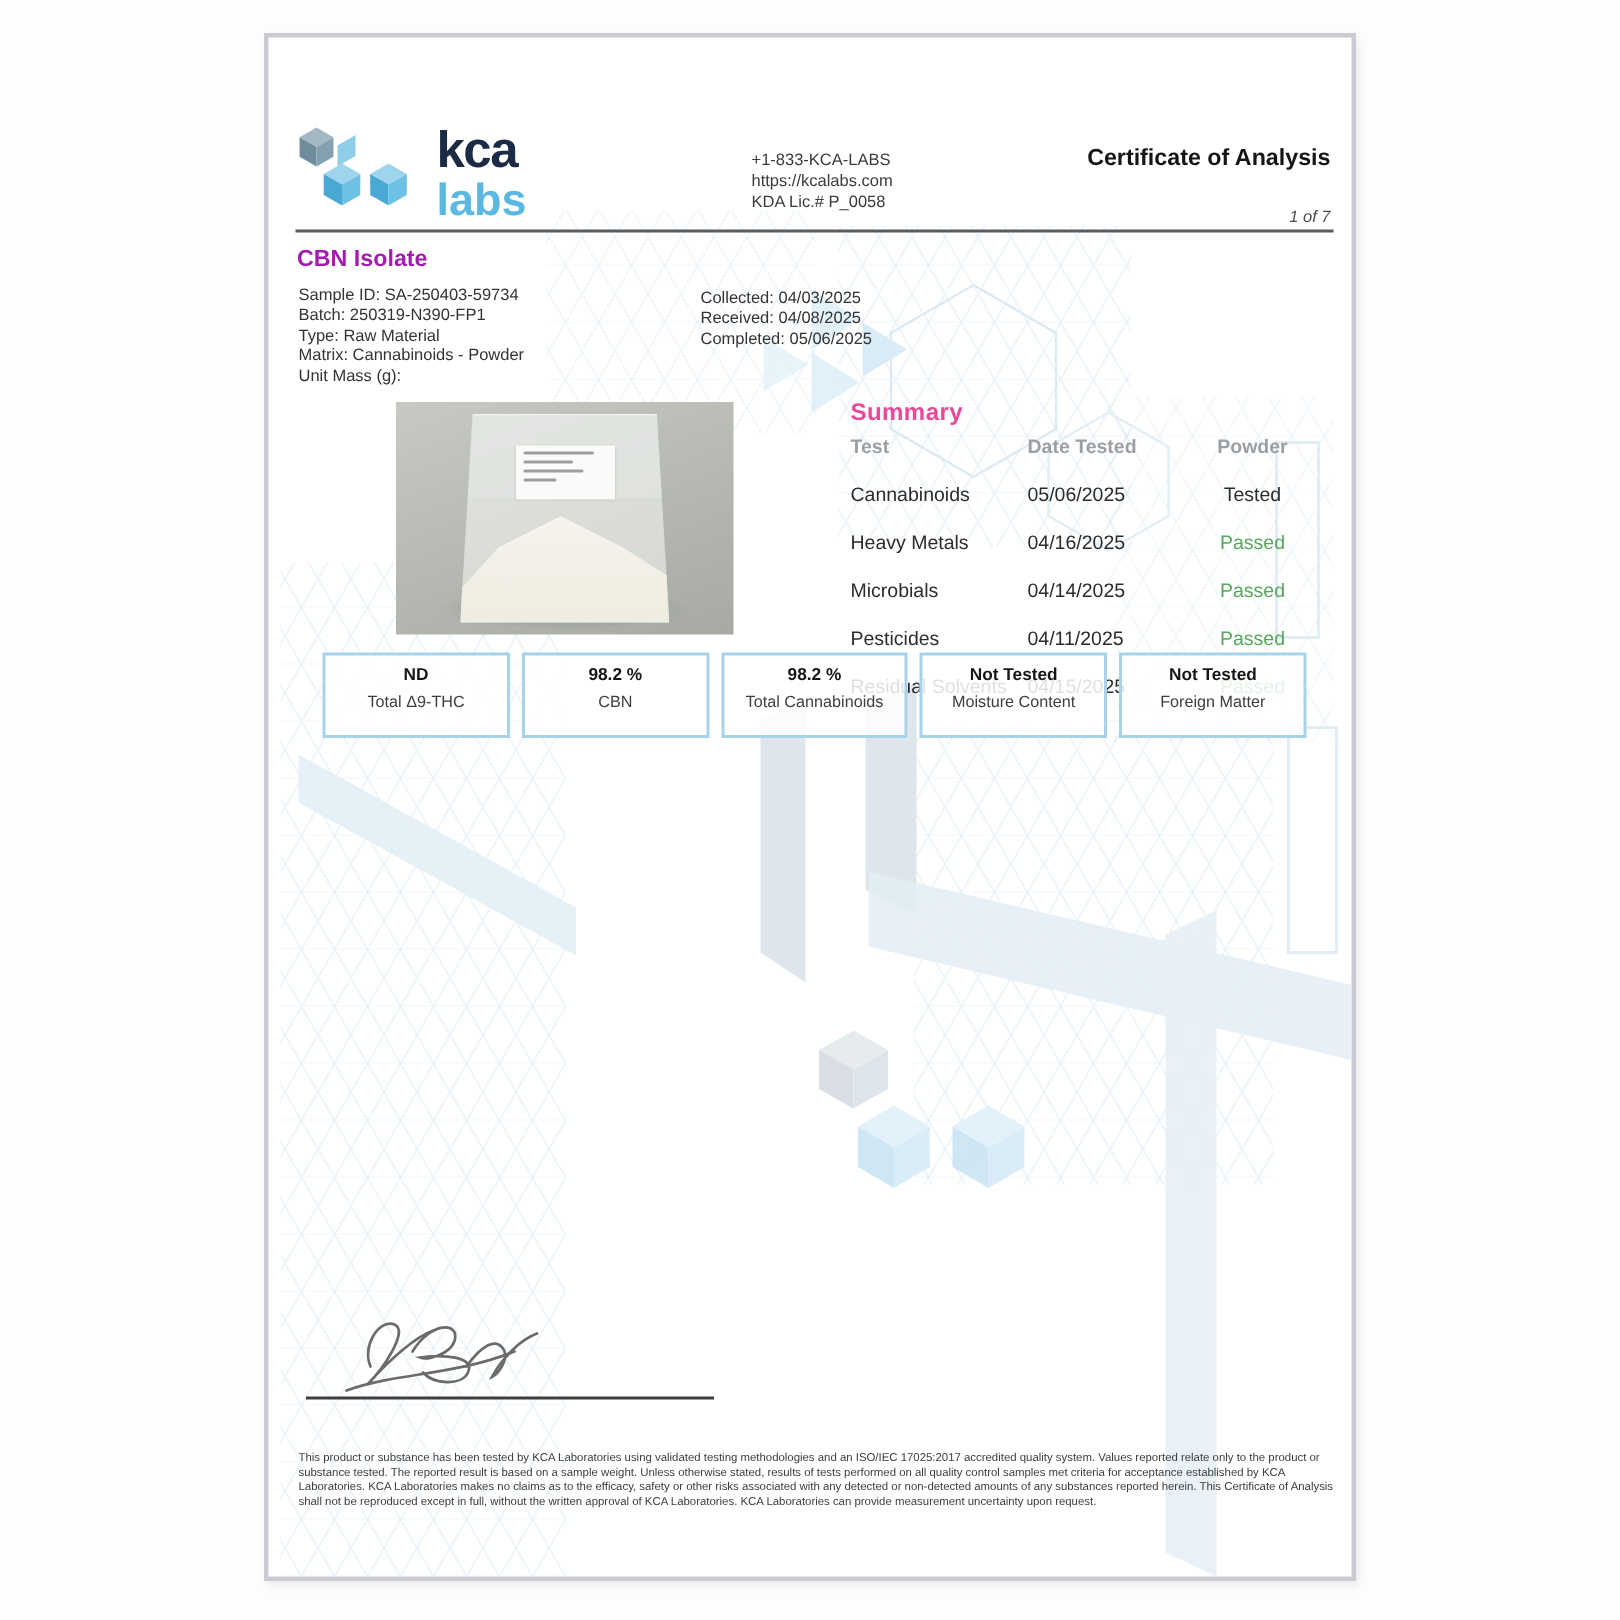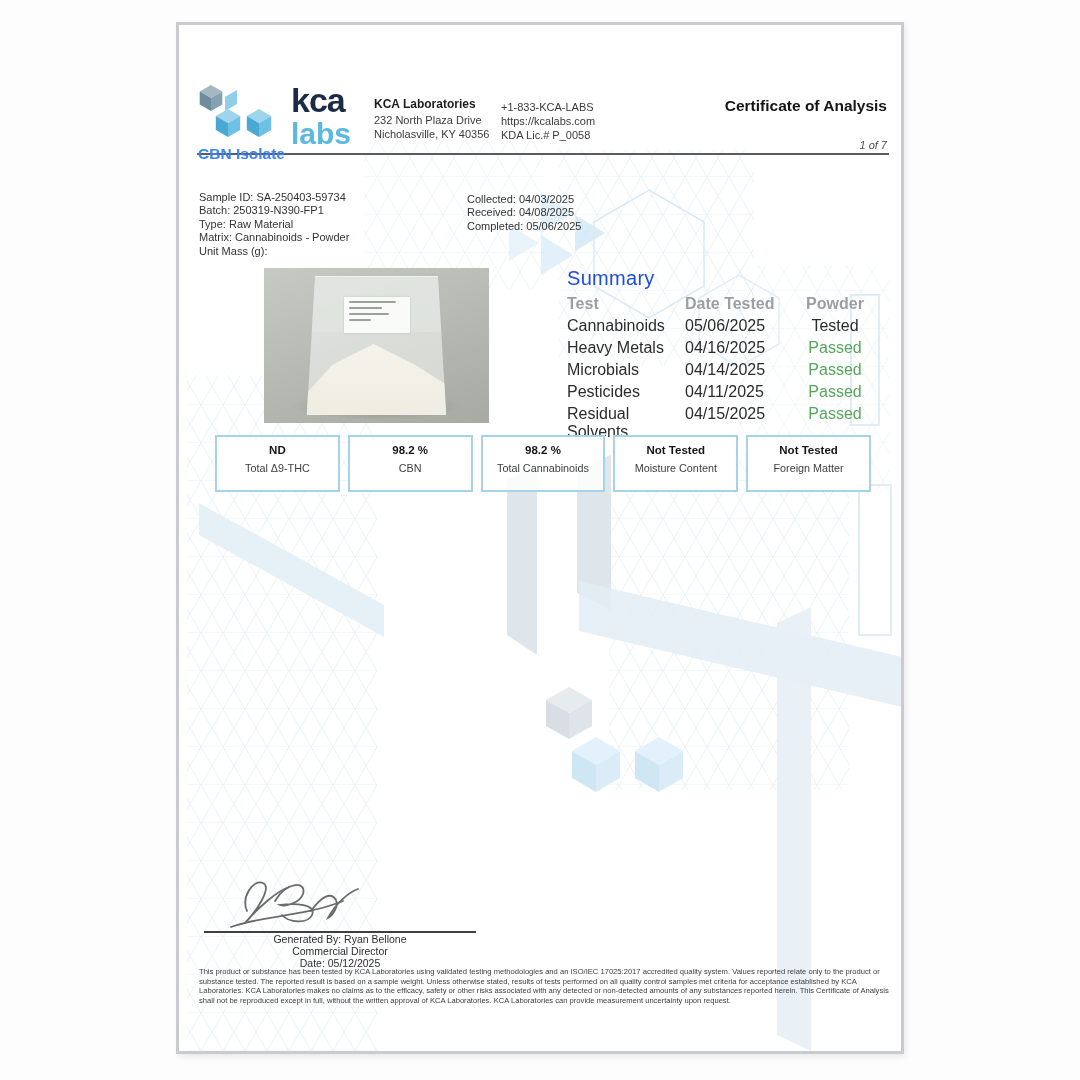--- a/index.html
+++ b/index.html
@@ -20,43 +20,43 @@
   .logo-kca  { font-size:34px; font-weight:bold; color:#1c2b45; letter-spacing:-1px; }
   .logo-labs { font-size:30px; font-weight:bold; color:#5bb8e0; letter-spacing:0px; margin-top:2px;text-align:right; }
   .lab-info { position:absolute; left:195px; top:72px; font-size:11px; color:#3b3b3b; line-height:14px; }
   .lab-name { font-size:12px; font-weight:bold; color:#1d1d1d; margin-bottom:2px; }
   .lab-contact { position:absolute; left:322px; top:75px; font-size:11px; color:#3b3b3b; line-height:14px; }
   .coa-block { position:absolute; right:14px; top:72px; text-align:right; }
   .coa-title { font-size:15.5px; font-weight:bold; color:#151515; }
   .page-num { font-size:11px; color:#4c4c4c; margin-top:24px;font-style:italic; }
   .rule { position:absolute; left:18px; top:128px; width:692px; height:2px; background:#595c61; }
 
-  .product-name { position:absolute; left:19px; top:120px; font-size:15.5px; font-weight:bold; color:#3b82f6; }
+  .product-name { position:absolute; left:19px; top:139px; font-size:15.5px; font-weight:bold; color:#a21caf; }
 
   .sample-block { position:absolute; left:20px; top:166px; font-size:11px; color:#333; line-height:13.4px; }
   .dates-block  { position:absolute; left:288px; top:168px; font-size:11px; color:#333; line-height:13.4px; }
 
   
   .photo { position:absolute; left:85px; top:243px; width:225px; height:155px;
            background:linear-gradient(160deg,#c6cac2 0%,#b4b8b0 55%,#a6aaa2 100%); overflow:hidden; }
   .bag-shadow { position:absolute; left:12%; top:80%; width:76%; height:18%; background:radial-gradient(ellipse at center, rgba(70,75,70,0.35), rgba(70,75,70,0) 70%); }
   .bag { position:absolute; left:19%; top:5%; width:62%; height:90%;
          background:rgba(248,250,248,0.55); clip-path:polygon(6% 0, 94% 0, 100% 100%, 0 100%);
          border:1px solid rgba(255,255,255,0.6); }
   .bag-flap { position:absolute; left:0; top:0; width:100%; height:40%; background:rgba(228,232,228,0.45); }
   .bag-label { position:absolute; left:26%; top:15%; width:48%; height:26%; background:#fafbf8; box-shadow:0 0 2px rgba(0,0,0,0.15); padding:4px 5px; }
   .bag-label .ln { height:2px; background:#9aa09c; margin-bottom:4px; border-radius:1px; }
   .bag-label .ln.short { width:60%; }
   .powder { position:absolute; left:0; bottom:0; width:100%; height:58%;
             background:linear-gradient(180deg,#f7f4ec,#efece2); clip-path:polygon(0 100%, 0 72%, 18% 38%, 48% 12%, 78% 38%, 100% 62%, 100% 100%); }
 
   
   .summary { position:absolute; left:388px; top:242px; width:310px; }
-  .summary-title { font-size:20px; font-weight:normal; color:#1d4ed8; letter-spacing:0.3px; }
-  .summary-table { margin-top:5px; display:grid; grid-template-columns:118px 118px 64px; row-gap:4px; font-size:16px; }
+  .summary-title { font-size:16px; font-weight:bold; color:#ec4899; letter-spacing:0.3px; }
+  .summary-table { margin-top:5px; display:grid; grid-template-columns:118px 118px 64px; row-gap:17px; font-size:13px; }
   .sum-h { color:#9b9fa3; font-weight:bold; }
   .sum-c { color:#2c2c2c; }
   .col-status { text-align:center; }
 
   
   .boxes { position:absolute; left:36px; top:410px; width:656px; display:flex; gap:8px; }
   .rbox { flex:1; height:57px; border:2px solid #a7d3ea; background:rgba(255,255,255,0.85); text-align:center; padding-top:7px; }
   .rbox .val { font-size:11.5px; font-weight:bold; color:#161616; }
   .rbox .lbl { font-size:10.8px; color:#3e3e3e; margin-top:6px; line-height:12px; }
 
@@ -128,25 +128,20 @@
 
       <polygon points="62,26 74.2,33 62,40 49.8,33" fill="#9fd5ec"></polygon>
       <polygon points="49.8,33 62,40 62,54 49.8,47" fill="#4aa9d4"></polygon>
       <polygon points="74.2,33 62,40 62,54 74.2,47" fill="#6dc1e4"></polygon>
     </svg>
     <div class="logo-text">
       <div class="logo-kca">kca</div>
       <div class="logo-labs">labs</div>
     </div>
 
-    <div class="lab-info">
-      <div class="lab-name">KCA Laboratories</div>
-      <div>232 North Plaza Drive</div>
-      <div>Nicholasville, KY 40356</div>
-    </div>
 
     <div class="lab-contact">
       <div>+1-833-KCA-LABS</div>
       <div>https://kcalabs.com</div>
       <div>KDA Lic.# P_0058</div>
     </div>
 
     <div class="coa-block">
       <div class="coa-title">Certificate of Analysis</div>
       <div class="page-num">1 of 7</div>
@@ -238,22 +233,17 @@
 
     <svg class="sig-svg" width="140" height="66" viewBox="0 0 140 66" xmlns="http://www.w3.org/2000/svg">
       <g fill="none" stroke="#6b6b6b" stroke-width="1.8" stroke-linecap="round">
         <path d="M22,44 C16,30 28,12 38,16 C48,20 30,46 20,56 C34,40 52,24 64,20"></path>
         <path d="M50,34 C62,14 82,14 78,27 C75,36 60,40 55,38 C70,36 92,37 87,48 C83,57 64,56 57,48"></path>
         <path d="M86,44 C96,30 106,24 111,33 C114,40 107,49 103,51 C110,38 122,26 133,22"></path>
         <path d="M6,60 C40,48 78,50 118,34"></path>
       </g>
     </svg>
     <div class="sig-line"></div>
-    <div class="sig-text">
-      <div>Generated By: Ryan Bellone</div>
-      <div>Commercial Director</div>
-      <div>Date: 05/12/2025</div>
-    </div>
 
     <div class="disclaimer">This product or substance has been tested by KCA Laboratories using validated testing methodologies and an ISO/IEC 17025:2017 accredited quality system. Values reported relate only to the product or substance tested. The reported result is based on a sample weight. Unless otherwise stated, results of tests performed on all quality control samples met criteria for acceptance established by KCA Laboratories. KCA Laboratories makes no claims as to the efficacy, safety or other risks associated with any detected or non-detected amounts of any substances reported herein. This Certificate of Analysis shall not be reproduced except in full, without the written approval of KCA Laboratories. KCA Laboratories can provide measurement uncertainty upon request.</div>
 
   </div>
 </div>
 
 </body></html>

